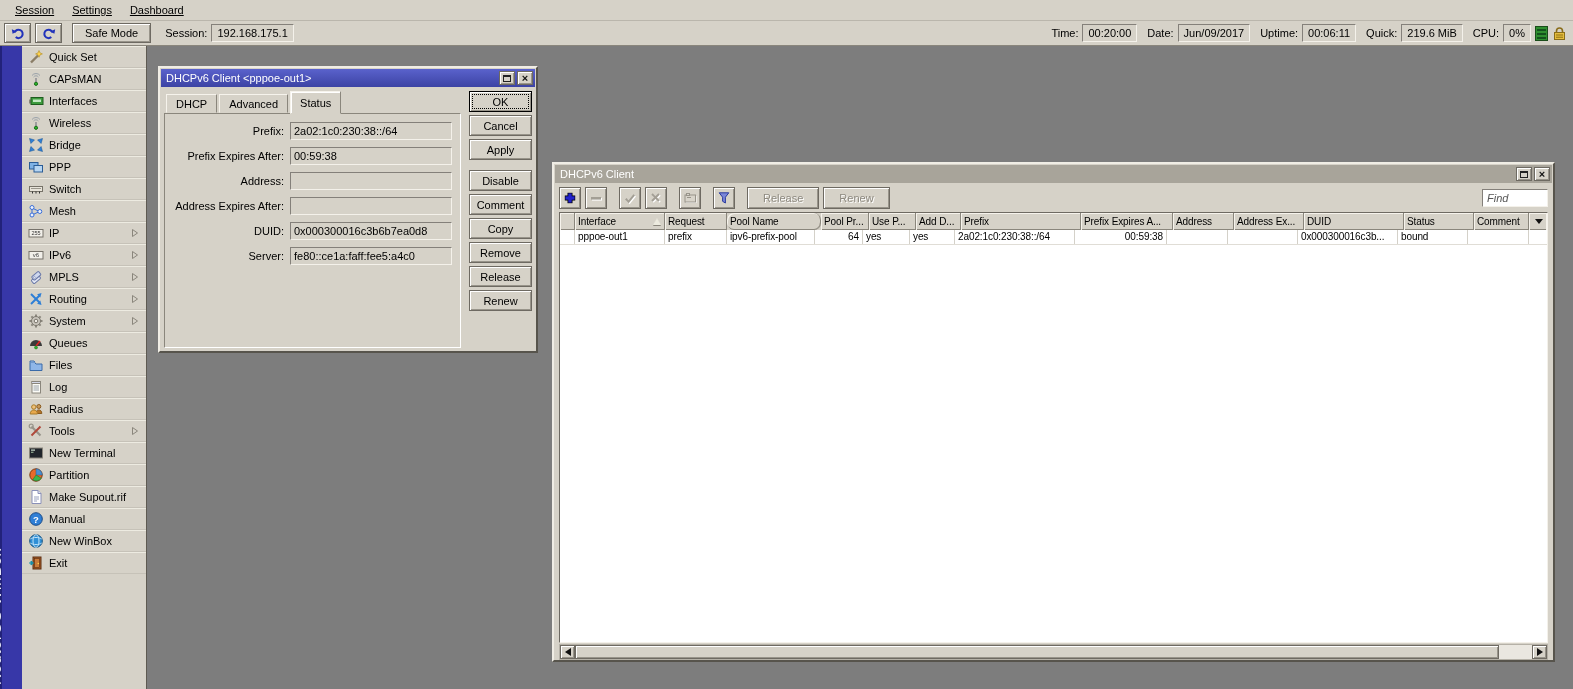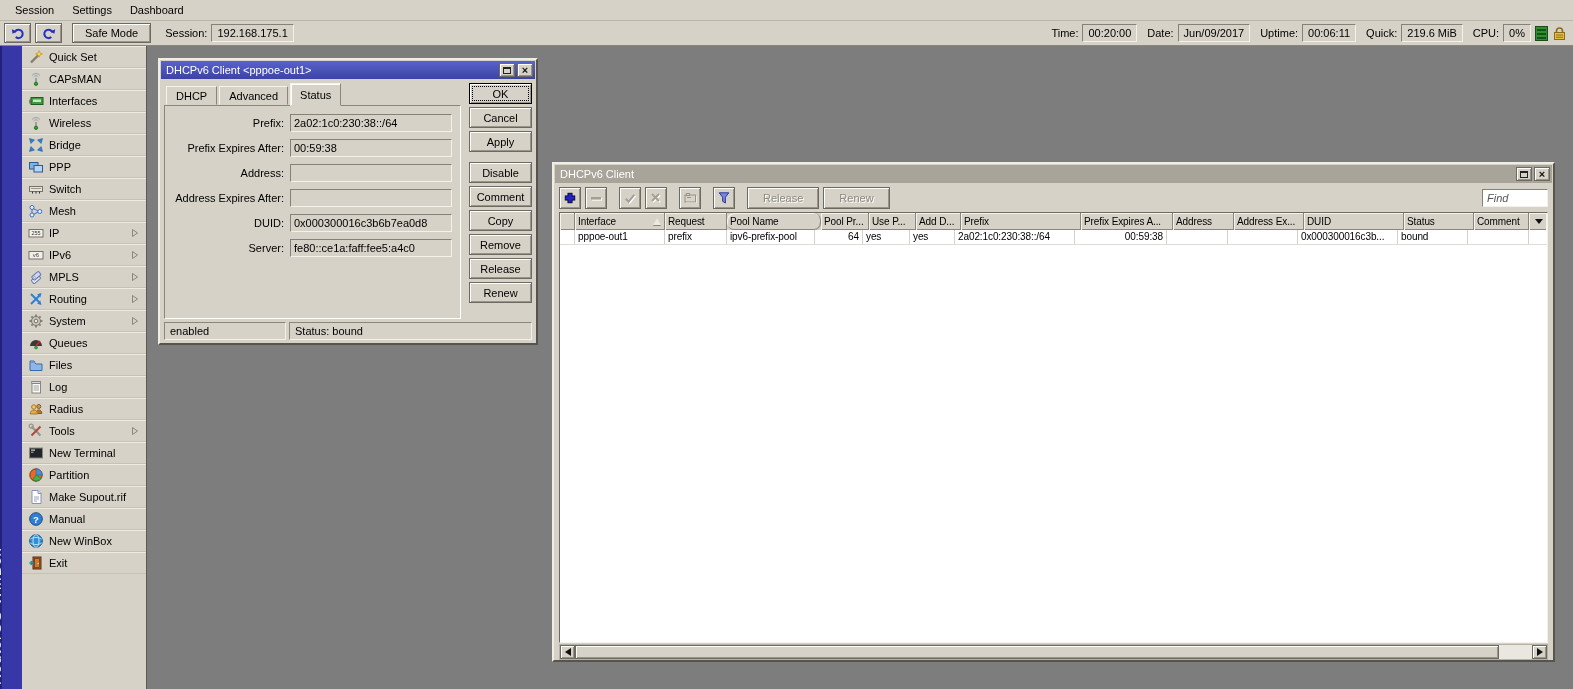--- a/index.html
+++ b/index.html
@@ -10,21 +10,21 @@
   *{margin:0;padding:0;box-sizing:border-box;}
   html,body{width:1573px;height:689px;overflow:hidden;}
   body{font-family:"Liberation Sans","DejaVu Sans",sans-serif;font-size:11px;color:#000;background:var(--base);}
   .icon{display:inline-flex;align-items:center;justify-content:center;}
   .icon svg{display:block;}
   .raised{background:var(--base);border:1px solid var(--dk);box-shadow:inset 1px 1px 0 #fff,inset -1px -1px 0 var(--mid);}
   .sunken{background:var(--base);border:1px solid;border-color:#84807a var(--lt) var(--lt) #84807a;}
 
   
   #menubar{height:21px;display:flex;align-items:stretch;background:var(--base);border-bottom:1px solid #bab6ac;padding-left:6px;}
-  .menu-item{display:flex;align-items:center;padding:0 9px;cursor:default;}
+  .menu-item{display:flex;align-items:center;padding:0 9px;cursor:default;text-decoration:underline;}
   
   #toolbar{height:25px;display:flex;align-items:center;gap:4px;background:var(--base);padding:0 6px 0 4px;border-bottom:1px solid #8a867c;box-shadow:0 1px 0 #f2efe8;}
   .tool-btn{width:27px;height:20px;display:flex;align-items:center;justify-content:center;}
   .safe-mode{height:20px;padding:0 12px;display:flex;align-items:center;margin-left:6px;}
   .sess-label{margin-left:10px;}
   .val-box{height:18px;display:flex;align-items:center;padding:0 5px;white-space:nowrap;}
   #tb-right{margin-left:auto;display:flex;align-items:center;gap:4px;}
   .stat-label{margin-left:6px;}
 
   
@@ -40,21 +40,21 @@
   
   .win{position:absolute;background:var(--base);border:2px solid;border-color:#f0ede5 var(--dkk) var(--dkk) #f0ede5;display:flex;flex-direction:column;}
   .titlebar{height:18px;margin:1px;display:flex;align-items:center;padding:0 2px 0 5px;color:#fff;flex:none;}
   .titlebar.active{background:linear-gradient(180deg,var(--ttl-a1),var(--ttl-a2));}
   .titlebar.inactive{background:var(--ttl-i);}
   .tb-buttons{margin-left:auto;display:flex;gap:2px;}
   .tb-btn{width:16px;height:14px;display:flex;align-items:center;justify-content:center;color:#111;font-weight:bold;font-size:11px;line-height:1;}
   .max-glyph{width:8px;height:7px;border:1px solid #222;border-top-width:2px;background:var(--base);}
 
   
-  #dialog{left:11px;top:12px;width:380px;height:287px;}
+  #dialog{left:11px;top:20px;width:380px;height:287px;}
   .dlg-body{padding:3px 4px;display:flex;flex-direction:column;flex:1;overflow:hidden;}
   .dlg-main{display:flex;gap:8px;flex:1;}
   .dlg-left{flex:1;display:flex;flex-direction:column;min-width:0;}
   .tabs{display:flex;height:22px;padding-left:2px;position:relative;z-index:2;}
   .tab{padding:0 9px;display:flex;align-items:center;background:var(--base);border:1px solid;border-color:#f6f3ec #8a867c transparent #f6f3ec;height:19px;margin-top:3px;margin-right:2px;cursor:default;}
   .tab.active{height:23px;margin-top:0;margin-bottom:-1px;border-bottom:1px solid var(--base);box-shadow:inset 1px 1px 0 #fff;}
   .panel{flex:1;border:1px solid;border-color:#8a867c #fff #fff #8a867c;padding:7px 8px 0 0;}
   .f-row{display:flex;align-items:center;margin-bottom:6px;height:19px;}
   .f-label{width:125px;text-align:right;padding-right:6px;white-space:nowrap;flex:none;}
   .f-input{flex:1;min-width:0;height:18px;background:var(--base);border:1px solid;border-color:#84807a var(--lt) var(--lt) #84807a;padding:0 3px;font:inherit;color:#000;}
@@ -520,24 +520,20 @@
               <div class="dbtn raised">Cancel</div>
               <div class="dbtn raised">Apply</div>
               <div class="dbtn raised gap">Disable</div>
               <div class="dbtn raised">Comment</div>
               <div class="dbtn raised">Copy</div>
               <div class="dbtn raised">Remove</div>
               <div class="dbtn raised">Release</div>
               <div class="dbtn raised">Renew</div>
             </div>
         </div>
-        <div class="dlg-status">
-          <span class="st-box st-left">enabled</span>
-          <span class="st-box st-right">Status: bound</span>
-        </div>
       </div>
     </div>
 
     <div class="win" id="listwin">
       <div class="titlebar inactive">
         <span>DHCPv6 Client</span>
         <span class="tb-buttons">
           <span class="tb-btn raised">
               <span class="max-glyph"></span>
             </span>

